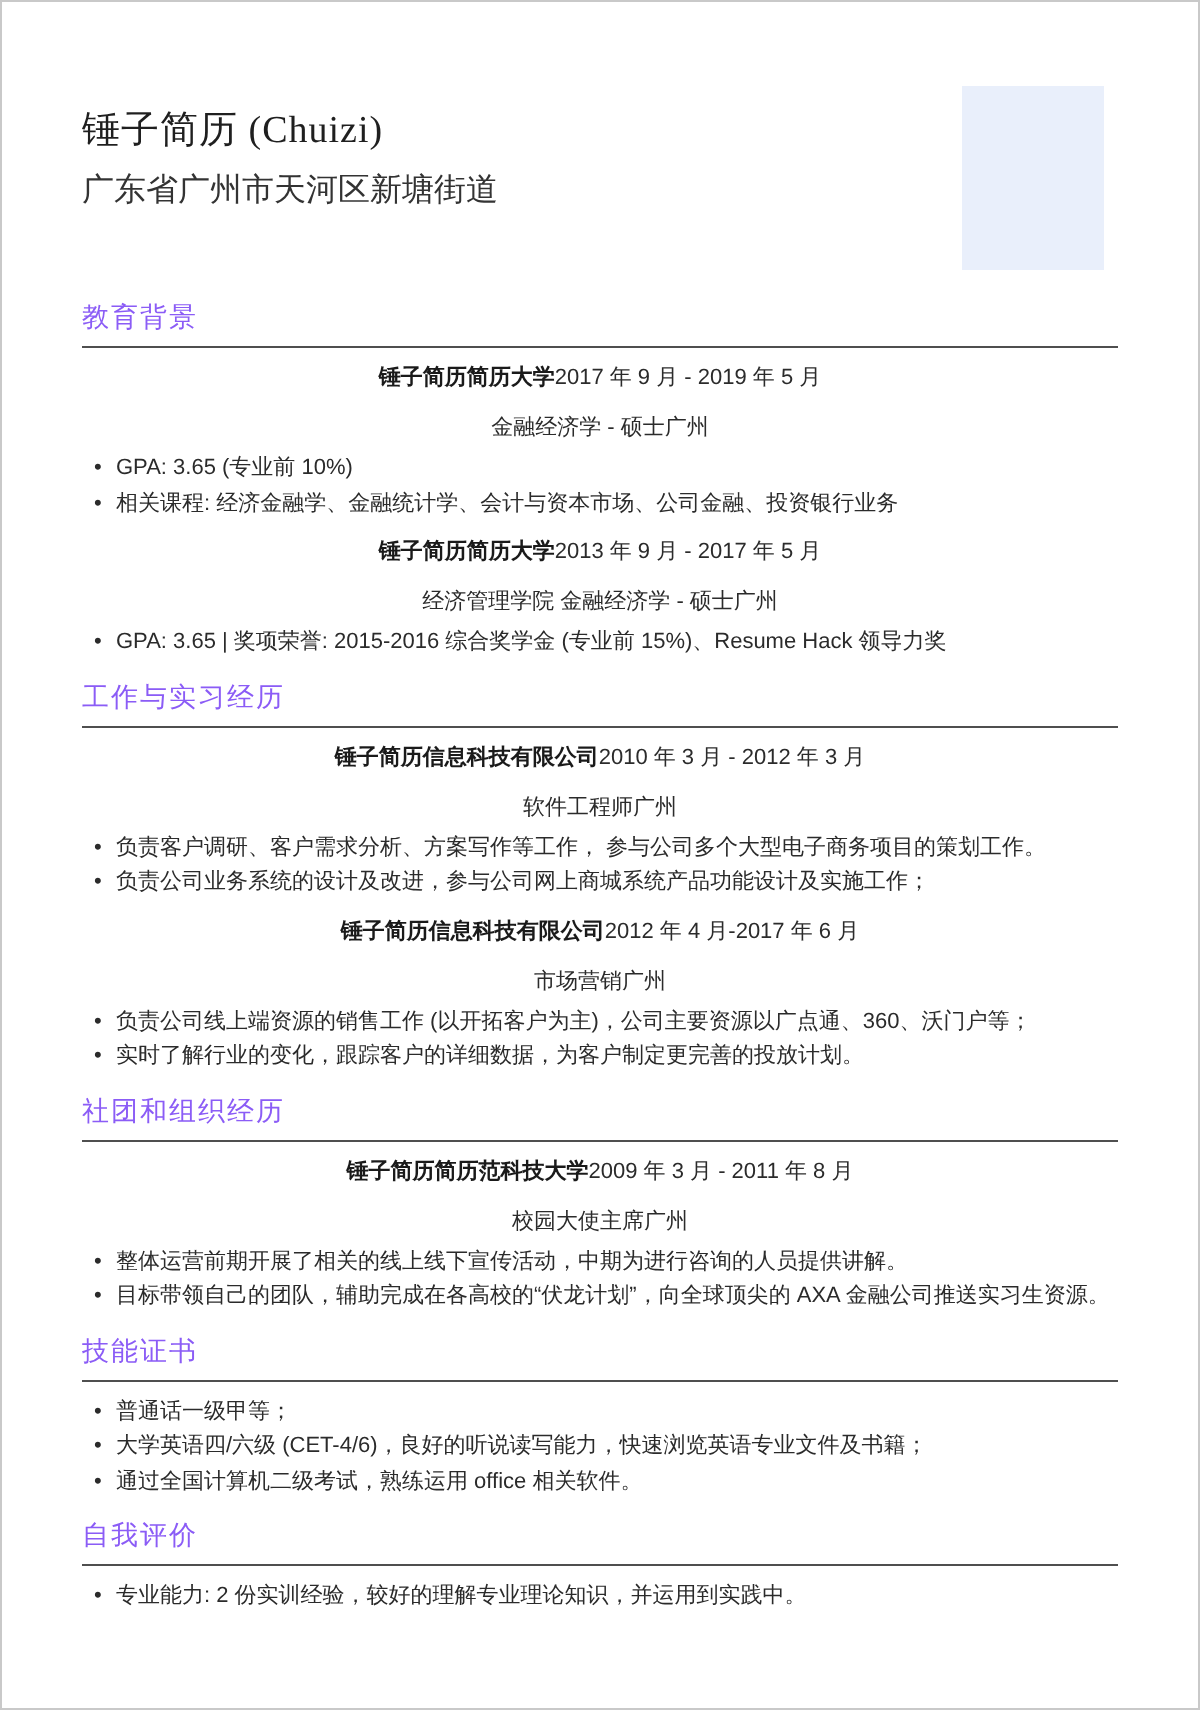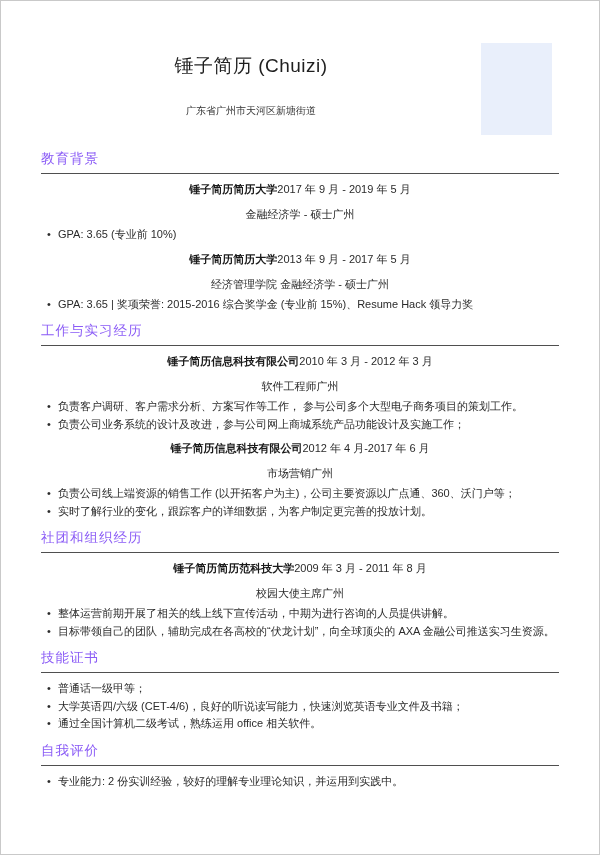--- a/index.html
+++ b/index.html
@@ -15,38 +15,38 @@
     overflow: hidden;
   }
   .content { padding: 20px 40px 0 40px; }
 
   
   .header { position: relative; height: 120px; }
   .header-text {
     position: absolute;
     top: 32px; left: 0;
     width: 420px;
-    text-align: center;
+    font-family: Liberation Serif, serif;
   }
   .name {
     font-size: 19px;
     font-weight: 500;
     color: #1f1f1f;
     letter-spacing: 0.5px;
     line-height: 26px;
   }
   .contact-line {
     margin-top: 8px;
     font-size: 11px;
     color: #333;
     line-height: 15px;
   }
   .address-line {
-    margin-top: 24px;
-    font-size: 10px;
+    margin-top: 9px;
+    font-size: 16px;
     color: #333;
     line-height: 15px;
   }
   .photo {
     position: absolute;
     top: 22px; right: 7px;
     width: 71px; height: 92px;
     background: #e9effb;
   }
 
@@ -117,20 +117,21 @@
         <div class="entry-row org-row">
           <span class="org-name">锤子简历简历大学</span>
           <span class="entry-date">2017 年 9 月 - 2019 年 5 月</span>
         </div>
         <div class="entry-row role-row">
           <span>金融经济学 - 硕士</span>
           <span>广州</span>
         </div>
         <ul class="bullets">
           <li>GPA: 3.65 (专业前 10%)</li>
+          <li>相关课程: 经济金融学、金融统计学、会计与资本市场、公司金融、投资银行业务</li>
         </ul>
       </div>
       <div class="entry">
         <div class="entry-row org-row">
           <span class="org-name">锤子简历简历大学</span>
           <span class="entry-date">2013 年 9 月 - 2017 年 5 月</span>
         </div>
         <div class="entry-row role-row">
           <span>经济管理学院 金融经济学 - 硕士</span>
           <span>广州</span>

